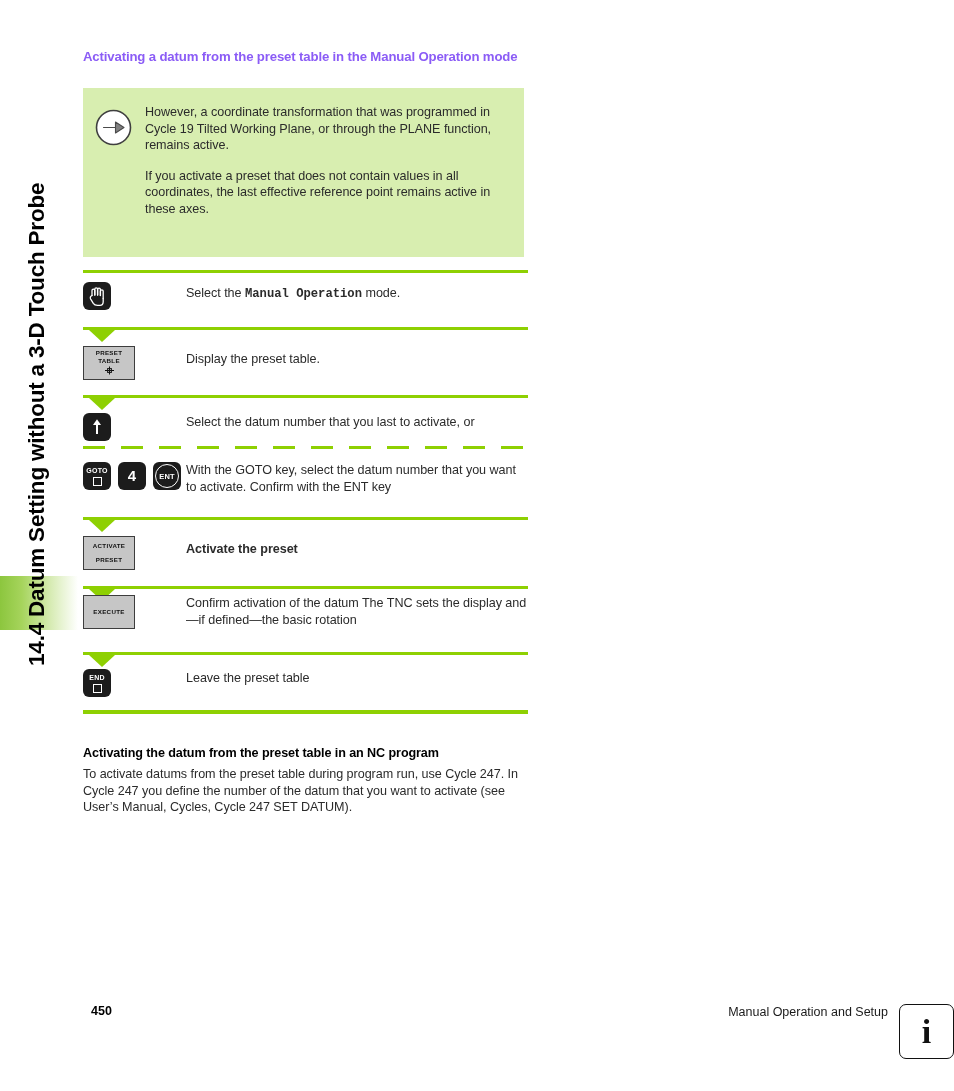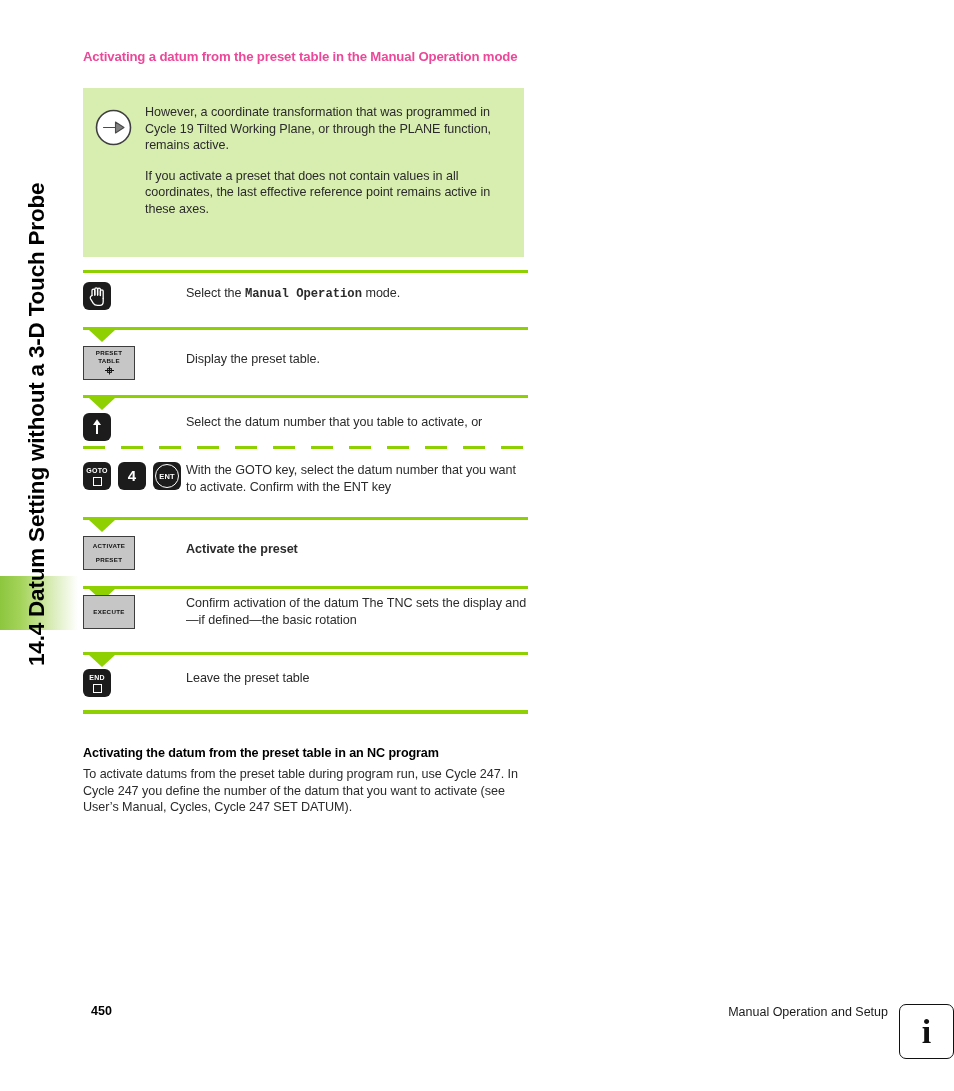--- a/index.html
+++ b/index.html
@@ -59,21 +59,21 @@
 
   .page-heading {
     position: absolute;
     left: 0;
     top: 48px;
     width: 445px;
     font-size: 13.2px;
     font-weight: bold;
     line-height: 17px;
     letter-spacing: -0.15px;
-    color: #ec4899;
+    color: #8b5cf6;
   }
 
   
   .note-box {
     position: absolute;
     left: 0;
     top: 88px;
     width: 441px;
     min-height: 169px;
     background: #d8eeb0;
@@ -355,21 +355,21 @@
     <div class="step-key">
       <div class="hw-key">
         <svg width="12" height="18" viewBox="0 0 12 18">
           <g fill="#ffffff">
             <rect x="5" y="5" width="2" height="11"></rect>
             <path d="M6 1.2 L10 7 H2 Z"></path>
           </g>
         </svg>
       </div>
     </div>
-    <div class="step-text" style="top:1px;">Select the datum number that you table to activate, or</div>
+    <div class="step-text" style="top:1px;">Select the datum number that you last to activate, or</div>
   </div>
 
   <div class="rule dashed" style="top:446px;"></div>
   <div class="step" style="top:462px; height:48px;">
     <div class="step-key">
       <div class="key-row">
         <div class="hw-key">
           <span class="kl">GOTO</span>
           <span class="ksq"></span>
         </div>

